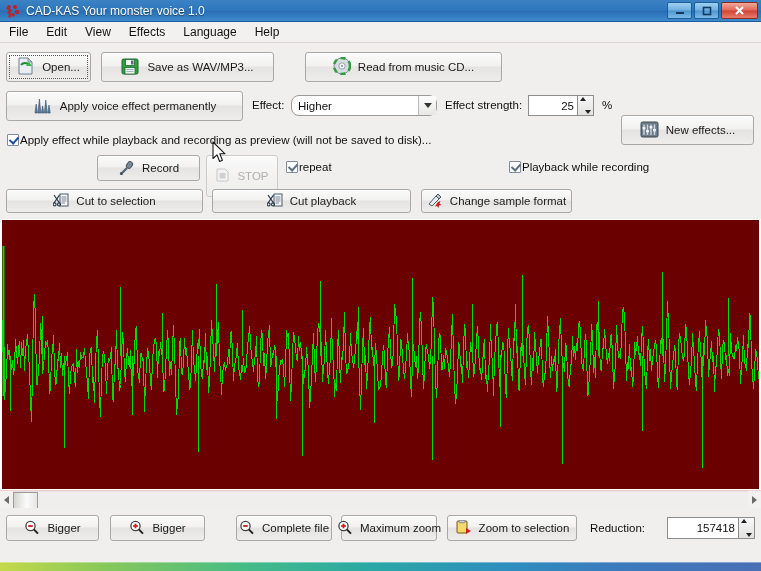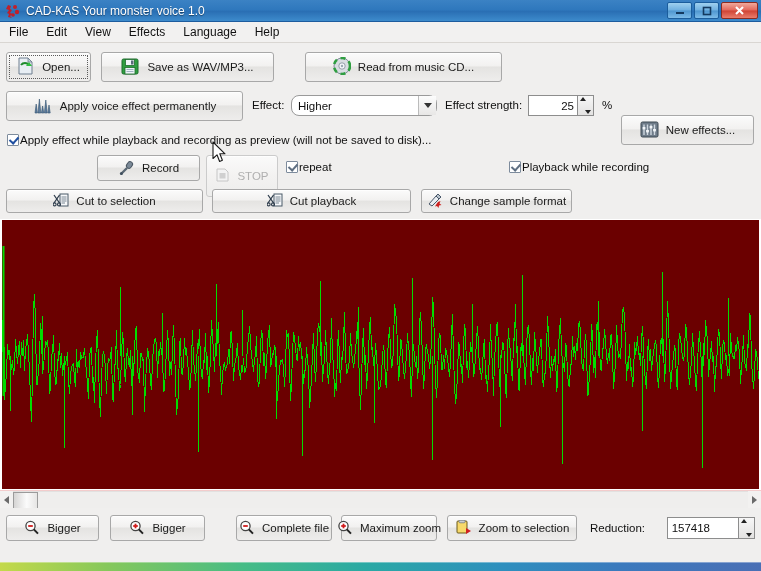--- a/index.html
+++ b/index.html
@@ -497,21 +497,21 @@
           <rect x="2" y="1" width="10" height="12" rx="1" fill="#f7d96a" stroke="#6b5a1d"></rect>
           <rect x="4" y="0.2" width="6" height="2.6" rx="1" fill="#c9cdd2" stroke="#6b7480" stroke-width=".7"></rect>
           <path d="M11 8 l5 3 -5 3 z" fill="#cf2020"></path>
         </svg>
       </span>
       <span class="lbl">Zoom to selection</span>
     </div>
 
     <div class="lblstatic" style="left:590px;top:14px;">Reduction:</div>
 
-    <div class="spin" style="left:667px;top:9px;width:88px;height:22px;gap:25px;">
+    <div class="spin" style="left:667px;top:9px;width:88px;height:22px;">
       <span class="sval">157418</span>
       <span class="sbtn"></span>
     </div>
   </div>
 
   <div class="desk-strip">
     <div class="line"></div>
   </div>
 
 </div>

